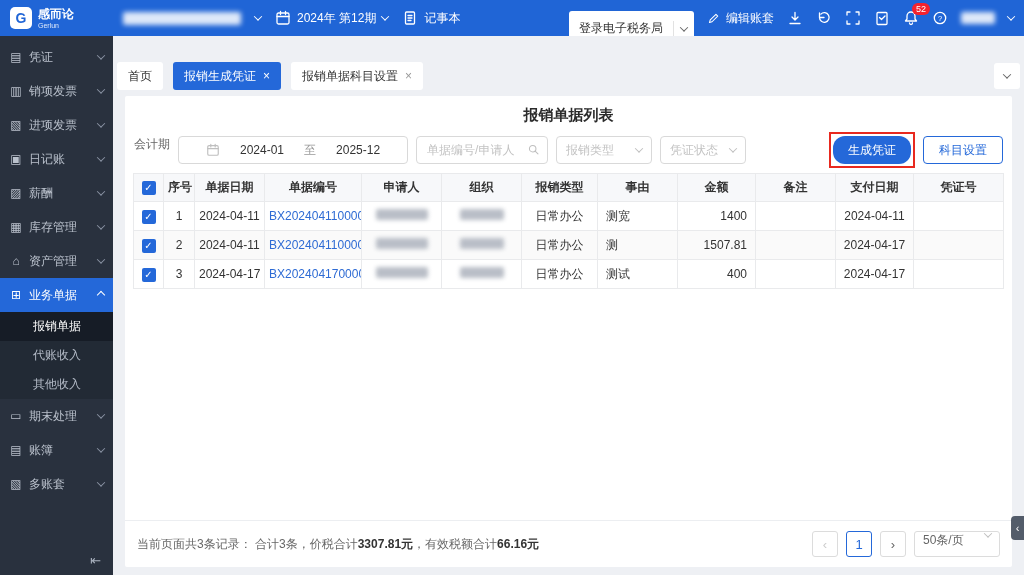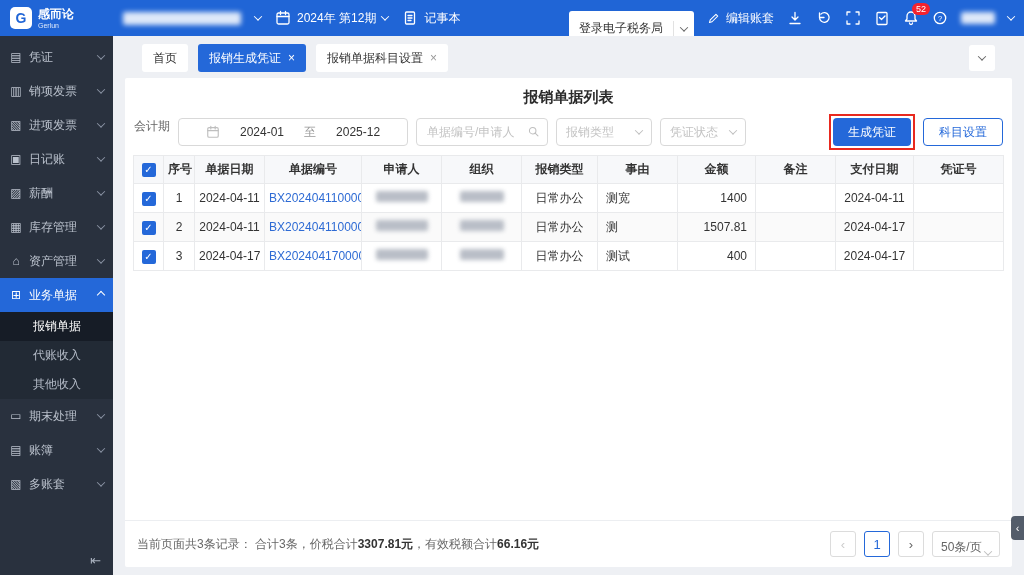--- a/index.html
+++ b/index.html
@@ -42,21 +42,21 @@
   .side-item .chev { color:#8a93a3; }
   .side-item.active { background:#2468d9; color:#fff; }
   .side-item.active .chev { color:#fff; }
   .sub-panel { background:#222a35; }
   .sub-item { height:29px; display:flex; align-items:center; padding-left:33px; cursor:pointer; color:#b6bdc9; }
   .sub-item.active { background:#161c26; color:#fff; }
   .side-bottom { height:30px; display:flex; align-items:center; justify-content:flex-end; padding:0 12px; color:#aab2bf; font-size:13px; }
 
   
   .main { flex:1; display:flex; flex-direction:column; min-width:0; background:#eef0f4; }
-  .tabs-row { display:flex; align-items:center; gap:10px; padding:8px 29px 6px; }
+  .tabs-row { display:flex; align-items:center; gap:10px; padding:8px 4px 6px;margin-top:18px; }
   .tab { height:28px; background:#fff; border-radius:3px; display:flex; align-items:center; gap:7px; padding:0 11px; color:#333; cursor:pointer; }
   .tab.active { background:#2468d9; color:#fff; }
   .tab .close { font-size:12px; color:#999; }
   .tab.active .close { color:#fff; }
   .tab-more { margin-left:auto; width:26px; height:26px; background:#fff; border-radius:3px; display:flex; align-items:center; justify-content:center; color:#666; }
 
   .card { background:#fff; border-radius:2px; margin:0 12px 8px; flex:1; display:flex; flex-direction:column; min-height:0; }
   .card-title { text-align:center; font-size:15px; font-weight:600; color:#2b2b2b; padding:10px 0 2px; }
 
   .filters { display:flex; align-items:flex-start; gap:8px; padding:9px 9px 9px 9px; }
@@ -67,21 +67,21 @@
   .search-box { position:relative; }
   .search-box input { width:132px; height:28px; border:1px solid #d9d9d9; border-radius:4px; padding:0 26px 0 10px; font-size:12px; font-family:inherit; color:#333; outline:none; }
   .search-box input::placeholder { color:#c3c3c3; }
   .search-box .icon-svg { position:absolute; right:8px; top:7px; width:13px; height:13px; color:#bfbfbf; }
   .sel { height:28px; border:1px solid #d9d9d9; border-radius:4px; background:#fff; display:flex; align-items:center; justify-content:space-between; padding:0 9px; cursor:pointer; }
   .sel .chev { color:#bfbfbf; flex:0 0 auto; margin-left:6px; }
   .sel.filled { color:#333; width:96px; }
   .sel.ghost { color:#c3c3c3; width:96px; }
   .sel.ghost2 { color:#c3c3c3; width:86px; }
   .f-actions { margin-left:auto; display:flex; align-items:center; gap:12px; }
-  .btn-primary { height:28px; background:#2468d9; color:#fff; border:none; border-radius:4px; padding:0 15px; font-size:12px; font-family:inherit; cursor:pointer; }
+  .btn-primary { height:28px; background:#2468d9; color:#fff; border:none; border-radius:12px; padding:0 15px; font-size:12px; font-family:inherit; cursor:pointer; }
   .btn-secondary { height:28px; background:#fff; color:#2468d9; border:1px solid #2468d9; border-radius:4px; padding:0 15px; font-size:12px; font-family:inherit; cursor:pointer; }
   .annotated { position:relative; }
   .annotated::after { content:""; position:absolute; inset:-4px; border:2px solid #e8291f; pointer-events:none; }
 
   .table-wrap { padding:0 8px; }
   table { width:100%; border-collapse:collapse; table-layout:fixed; font-size:12px; color:#333; }
   th,td { border:1px solid #e9eaec; height:28px; text-align:center; padding:0 4px; overflow:hidden; white-space:nowrap; }
   thead th { background:#f7f8fa; font-weight:600; }
   tbody td { height:29px; background:#fff; }
   tbody tr:nth-child(even) td { background:#fafafa; }
@@ -92,21 +92,21 @@
   .redact { background:#b9bec7; filter:blur(2px); border-radius:2px; display:inline-block; }
   .cell-blur { width:52px; height:11px; }
   .cell-blur2 { width:44px; height:11px; }
 
   .card-footer { margin-top:auto; border-top:1px solid #eceef1; display:flex; align-items:center; padding:10px 12px; color:#666; }
   .num { font-weight:bold; color:#333; }
   .pager { margin-left:auto; display:flex; align-items:center; gap:8px; }
   .page-btn { width:26px; height:26px; border:1px solid #dcdcdc; border-radius:3px; background:#fff; display:flex; align-items:center; justify-content:center; font-size:13px; color:#666; cursor:pointer; }
   .page-btn.disabled { color:#ccc; }
   .page-btn.current { border-color:#2468d9; color:#2468d9; }
-  .size-sel { height:26px; width:68px; border:1px solid #dcdcdc; border-radius:3px; background:#fff; display:flex; align-items:flex-end; justify-content:space-between; padding:0 8px; color:#666; cursor:pointer; }
+  .size-sel { height:26px; width:86px; border:1px solid #dcdcdc; border-radius:3px; background:#fff; display:flex; align-items:flex-start; justify-content:space-between; padding:0 8px; color:#666; cursor:pointer; }
   .size-sel .chev { color:#bfbfbf; }
 
   .edge-handle { position:absolute; right:0; top:516px; width:13px; height:24px; background:rgba(40,50,66,.78); border-radius:4px 0 0 4px; color:#fff; display:flex; align-items:center; justify-content:center; font-size:11px; cursor:pointer; z-index:5; }
 </style>
 </head>
 <body>
 
 <header class="topbar">
   <div class="logo-wrap">
     <div class="logo-mark">G</div>

